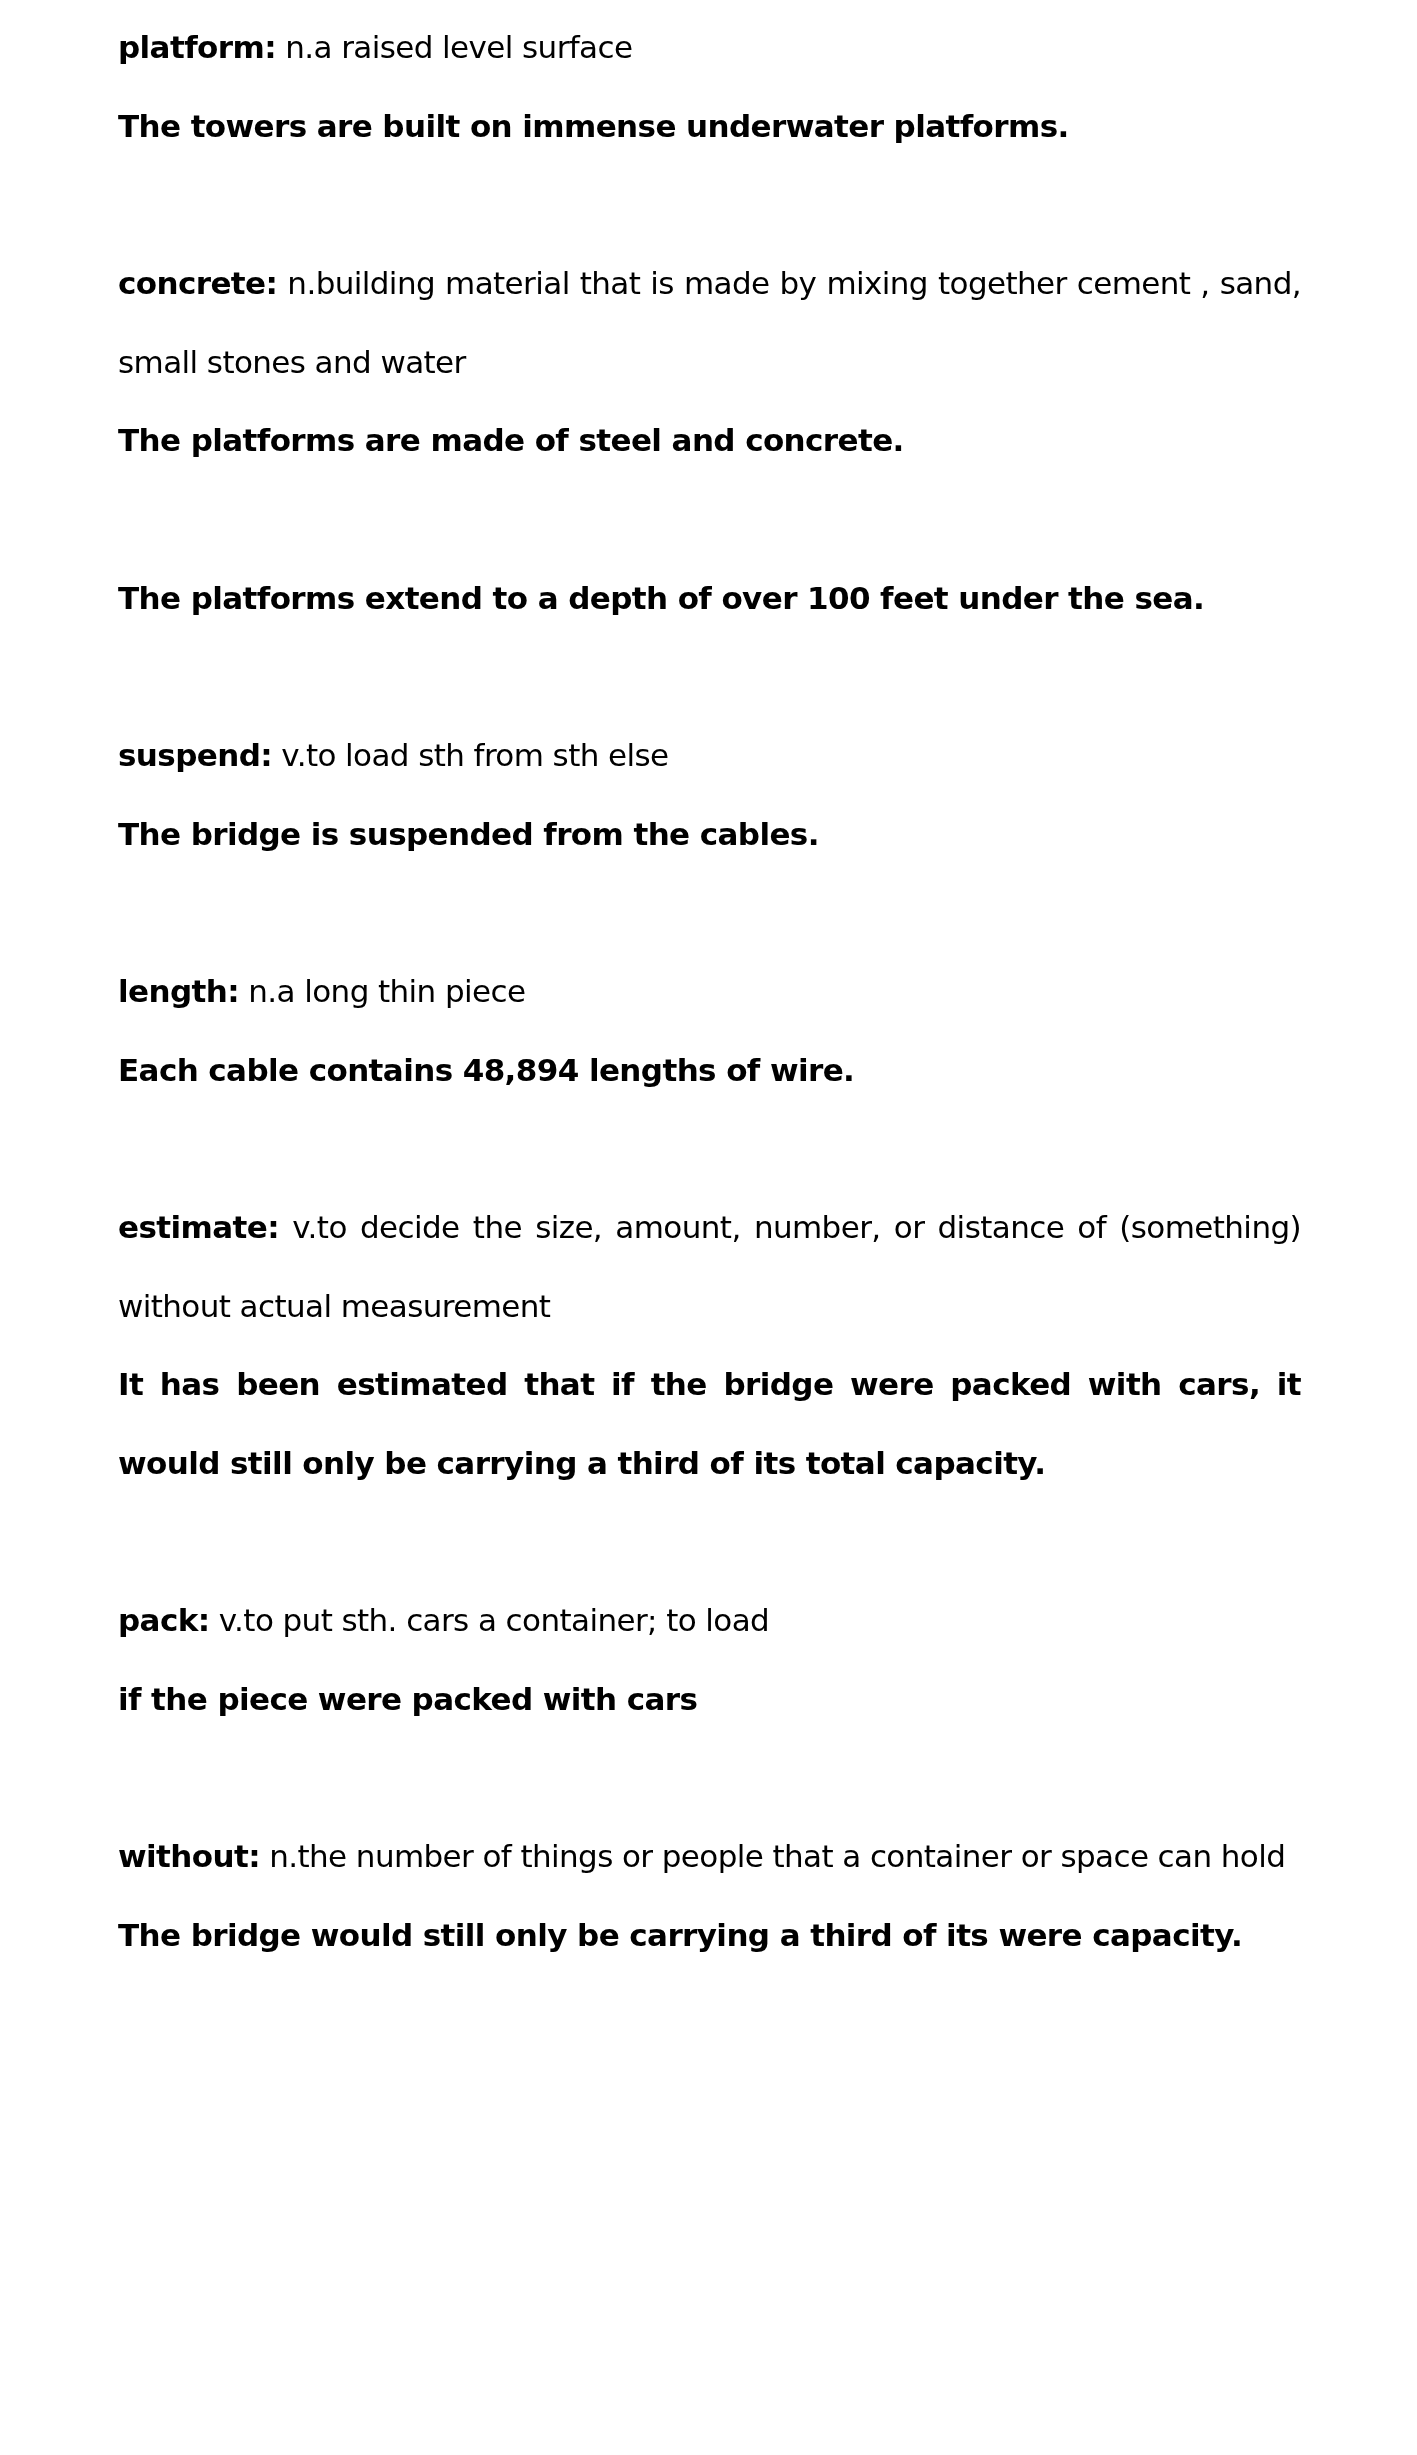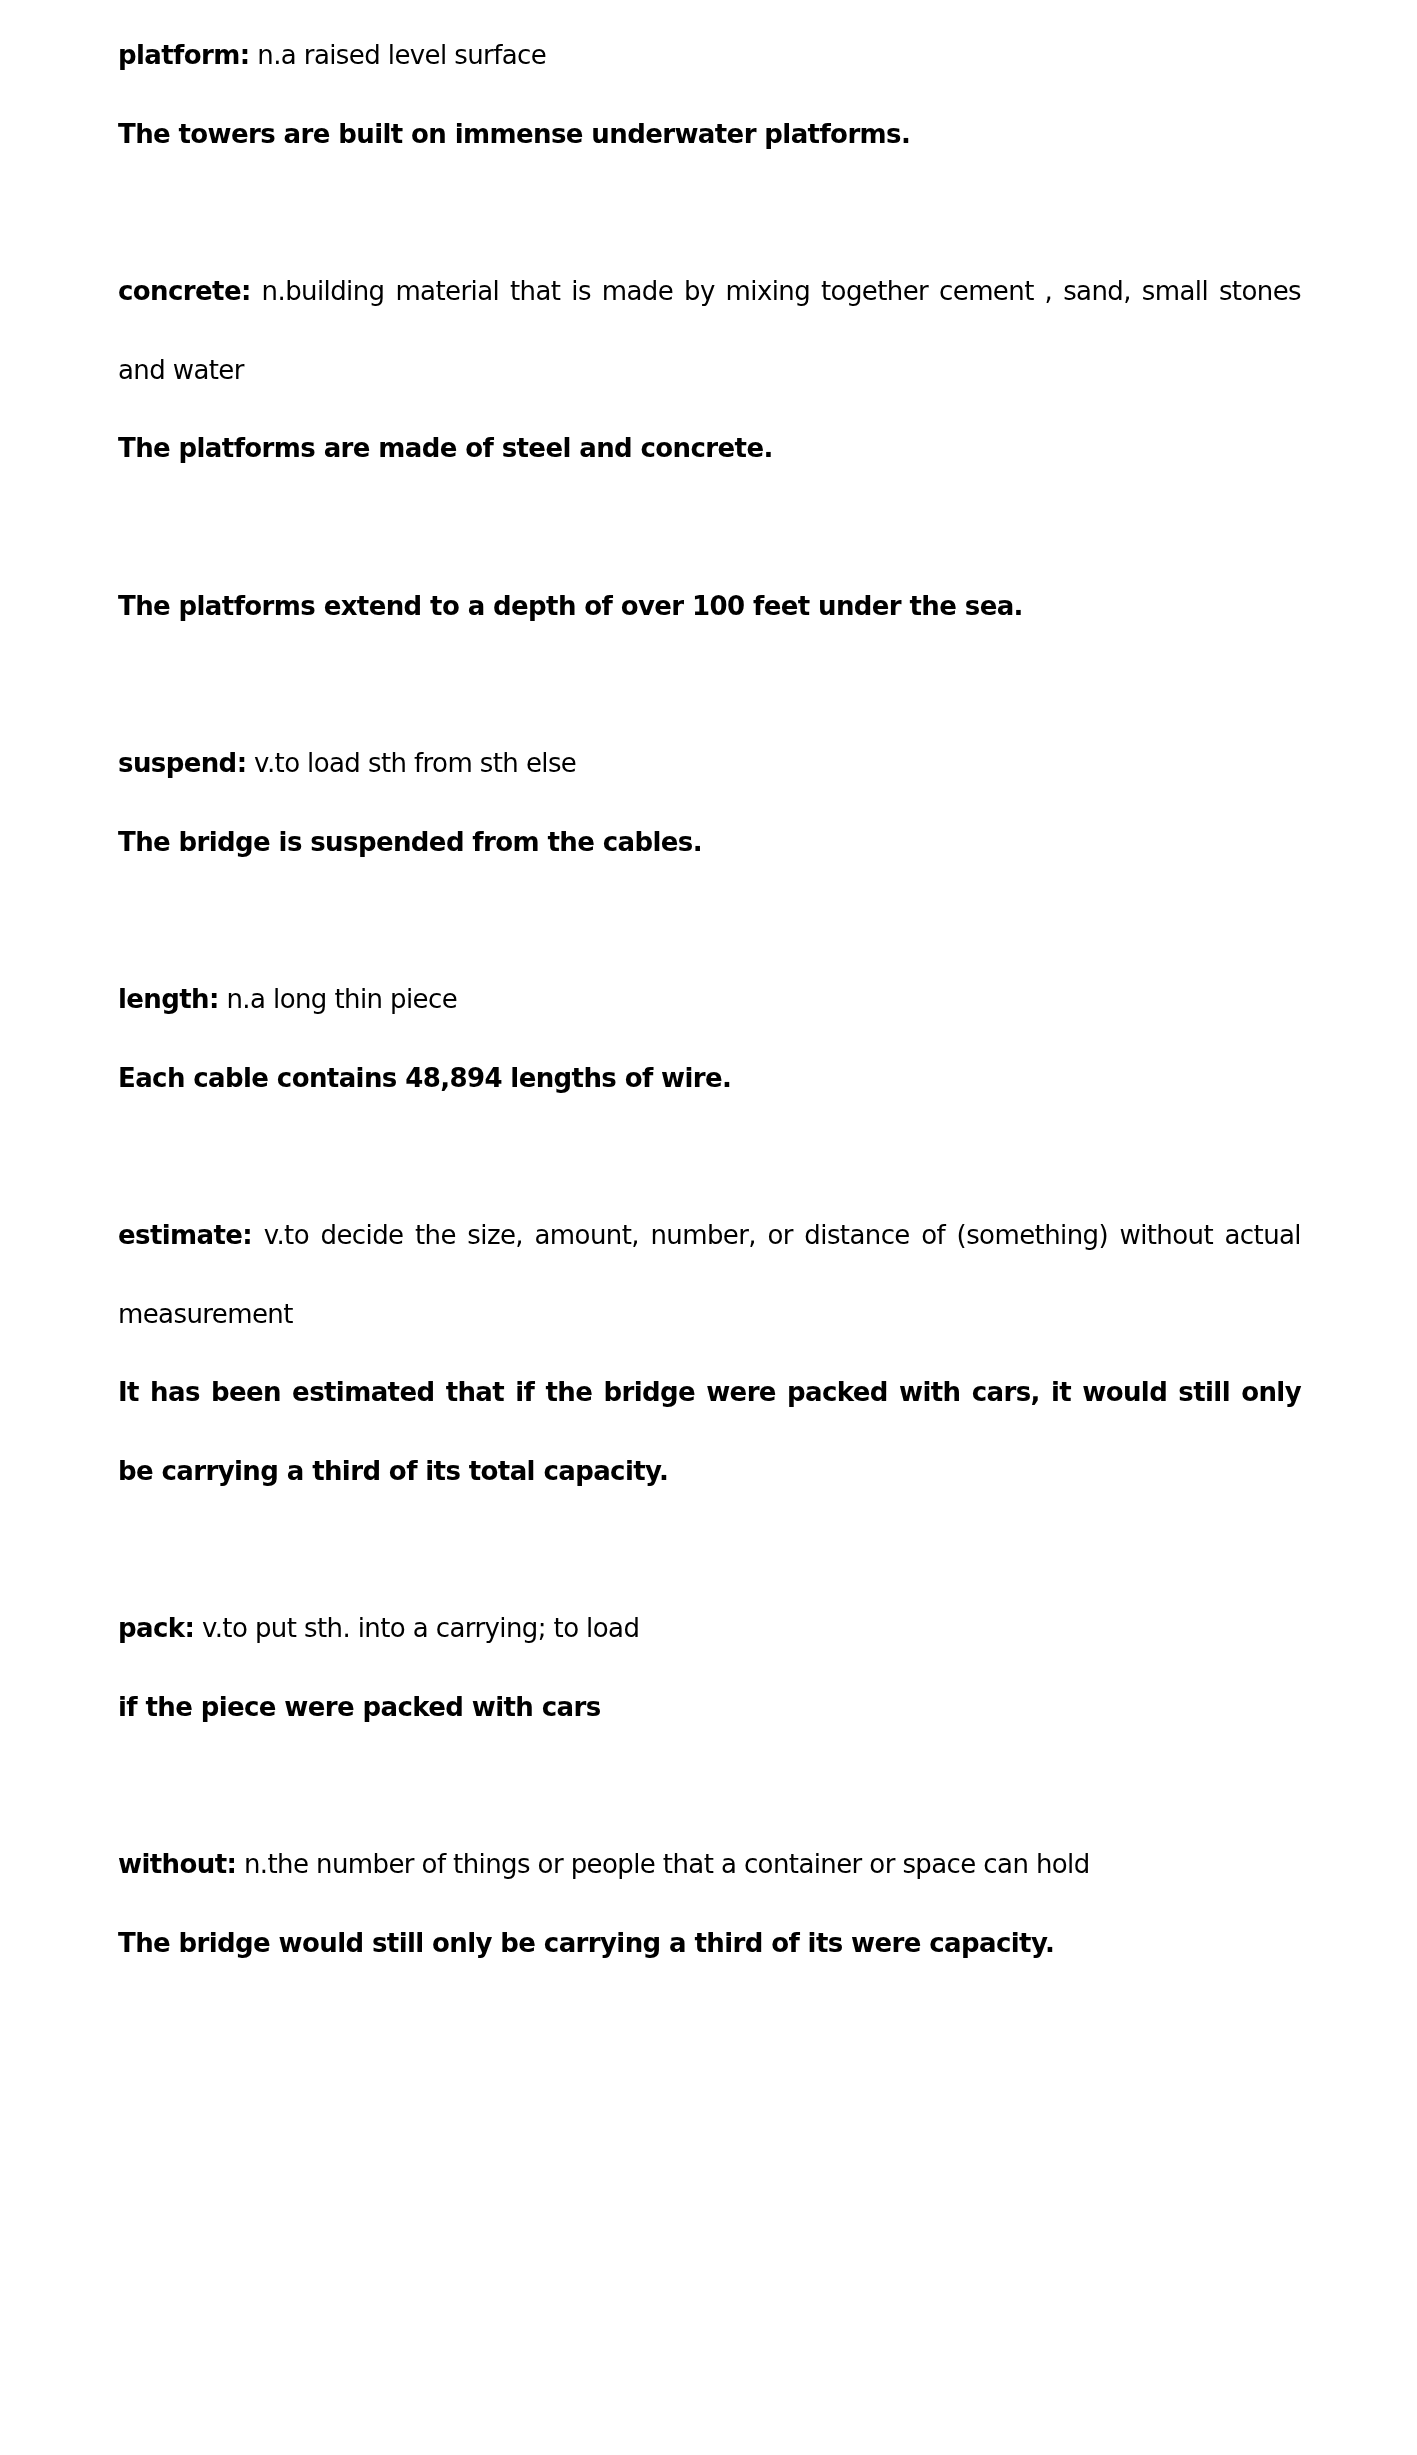--- a/index.html
+++ b/index.html
@@ -9,24 +9,24 @@
     }
     body {
       width: 1417px;
       height: 2455px;
       overflow: hidden;
       position: relative;
     }
     .page {
       position: absolute;
       left: 118px;
-      top: 16px;
+      top: 8px;
       width: 1183px;
       font-family: "DejaVu Sans", "Liberation Sans", sans-serif;
-      font-size: 26px;
+      font-size: 31px;
       line-height: 78.5px;
       color: #000000;
       letter-spacing: -0.6px;
     }
     .entry {
       margin: 0 0 79px 0;
     }
     .entry p {
       margin: 0;
       text-align: justify;
@@ -68,21 +68,21 @@
     <p><span class="term">length:</span> <span>n.a long thin piece</span></p>
     <p class="example">Each cable contains 48,894 lengths of wire.</p>
   </div>
 
   <div class="entry">
     <p><span class="term">estimate:</span> <span>v.to decide the size, amount, number, or distance of (something) without actual measurement</span></p>
     <p class="example">It has been estimated that if the bridge were packed with cars, it would still only be carrying a third of its total capacity.</p>
   </div>
 
   <div class="entry">
-    <p><span class="term">pack:</span> <span>v.to put sth. into a carrying; to load</span></p>
+    <p><span class="term">pack:</span> <span>v.to put sth. cars a container; to load</span></p>
     <p class="example">if the piece were packed with cars</p>
   </div>
 
   <div class="entry">
     <p><span class="term">without:</span> <span>n.the number of things or people that a container or space can hold</span></p>
     <p class="example">The bridge would still only be carrying a third of its were capacity.</p>
   </div>
 
 </div>
 

